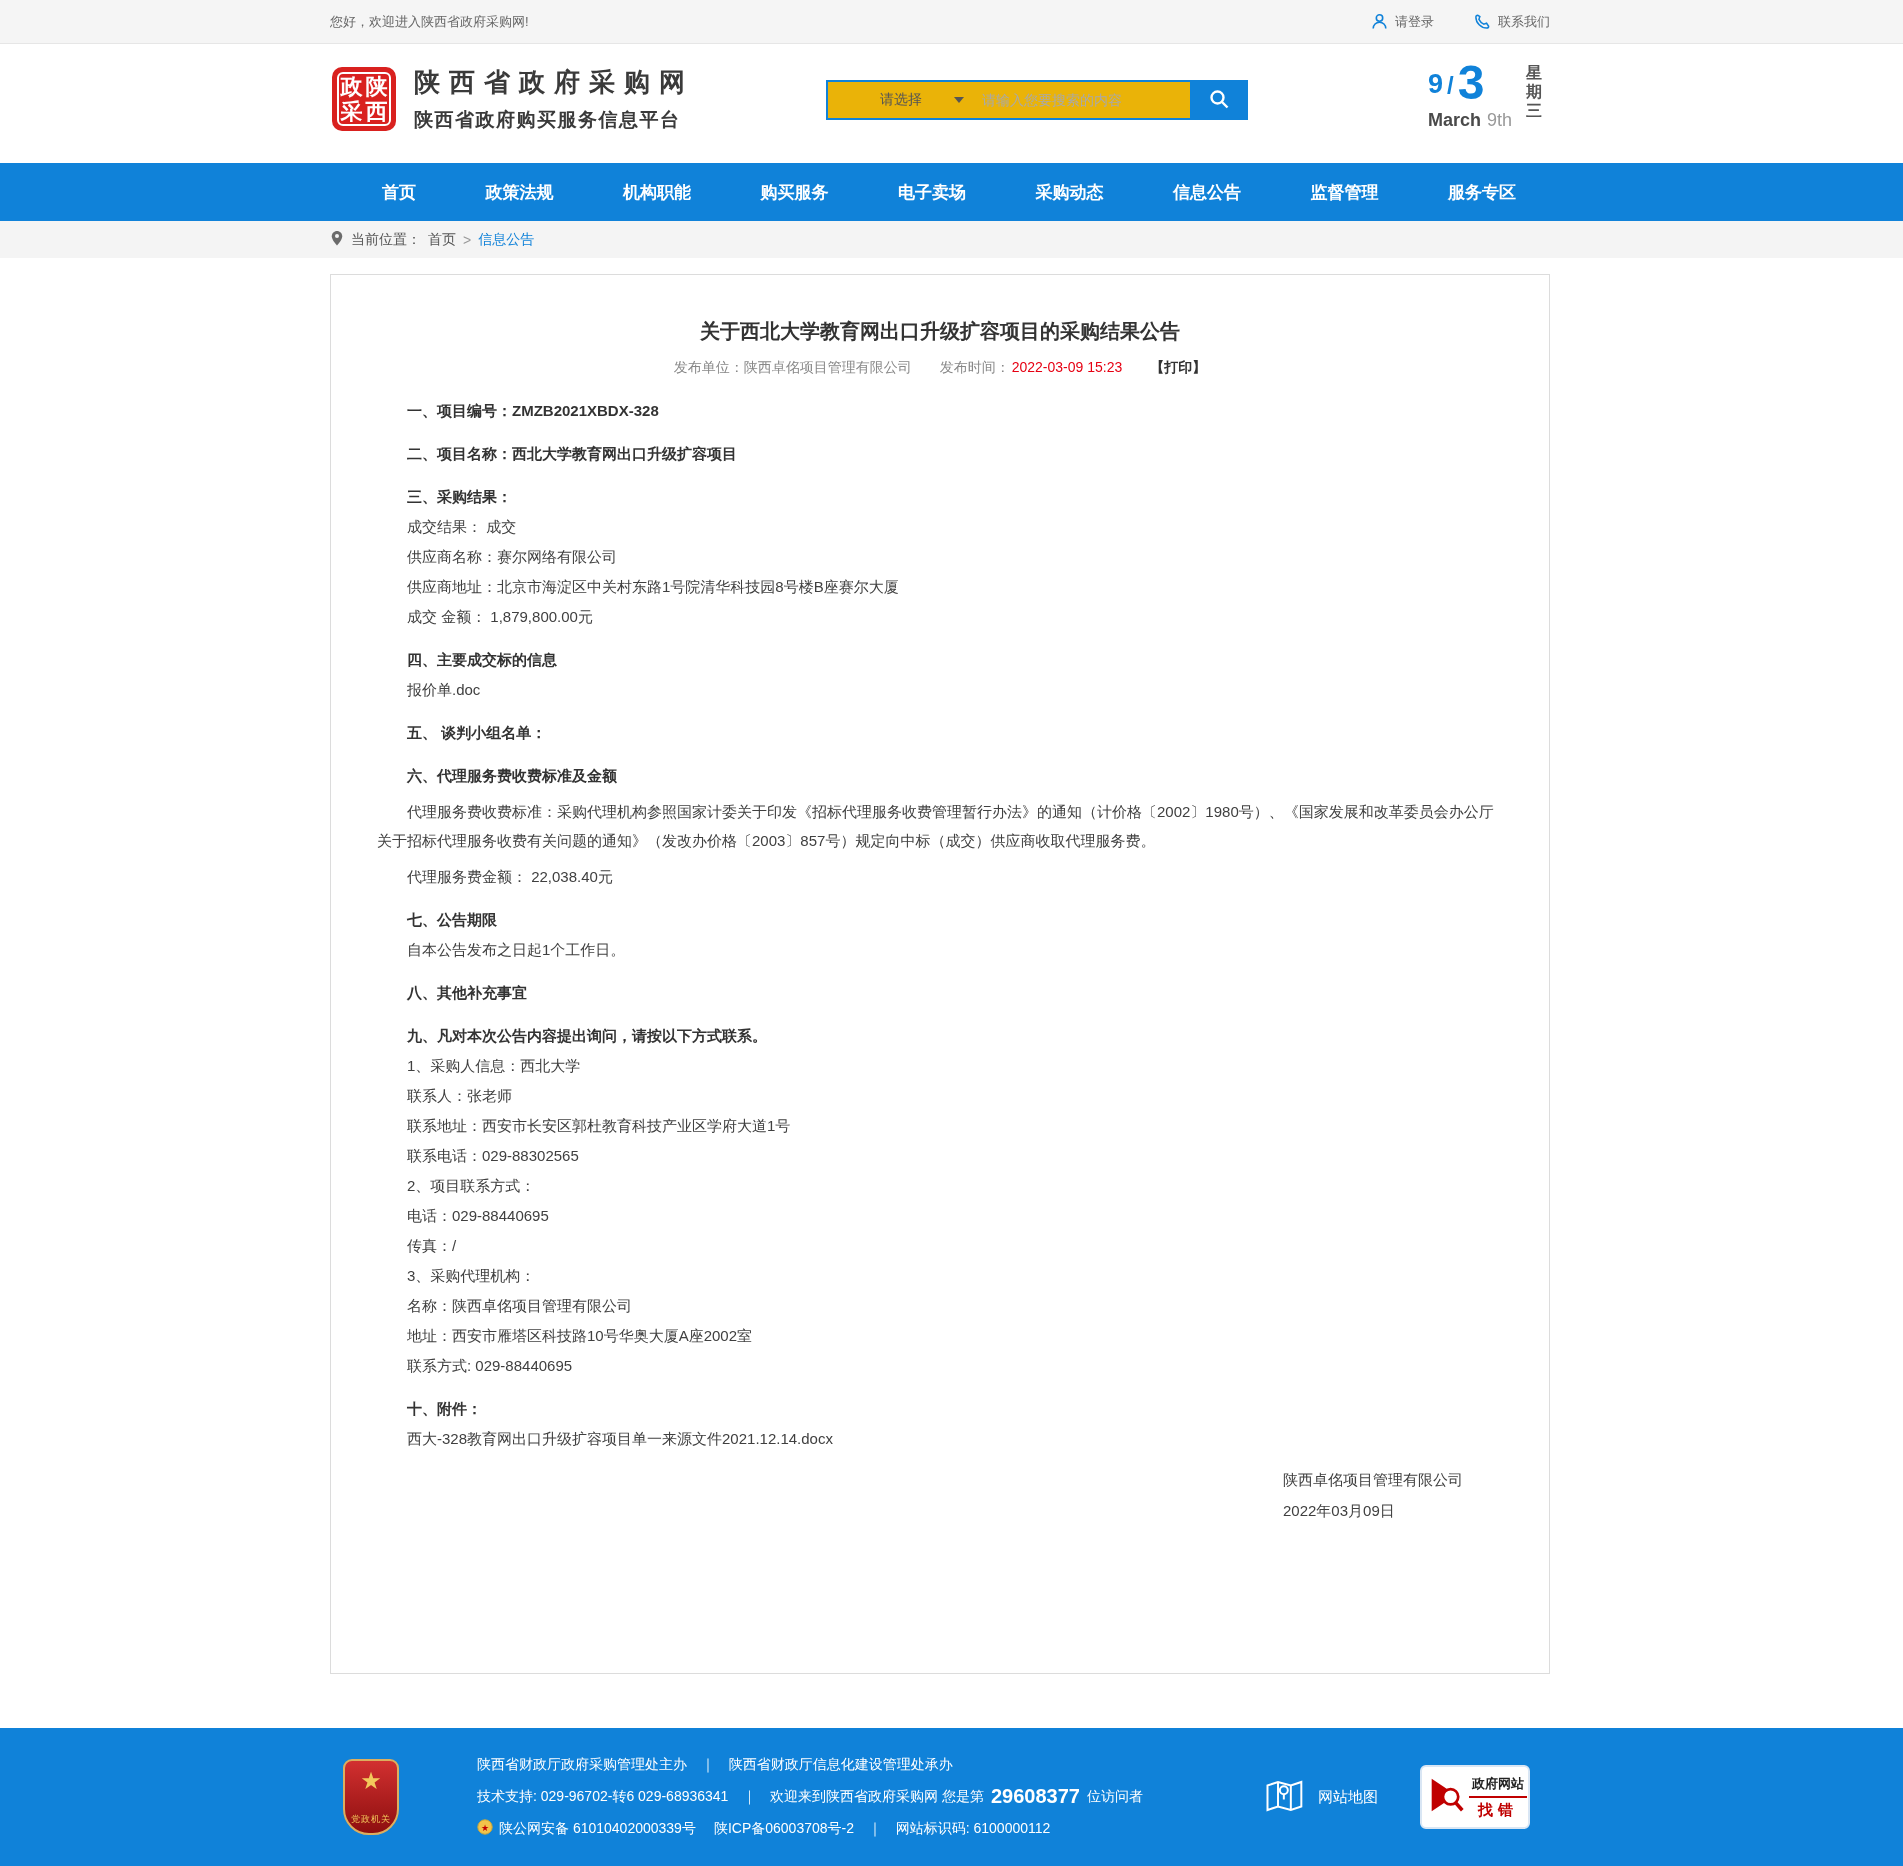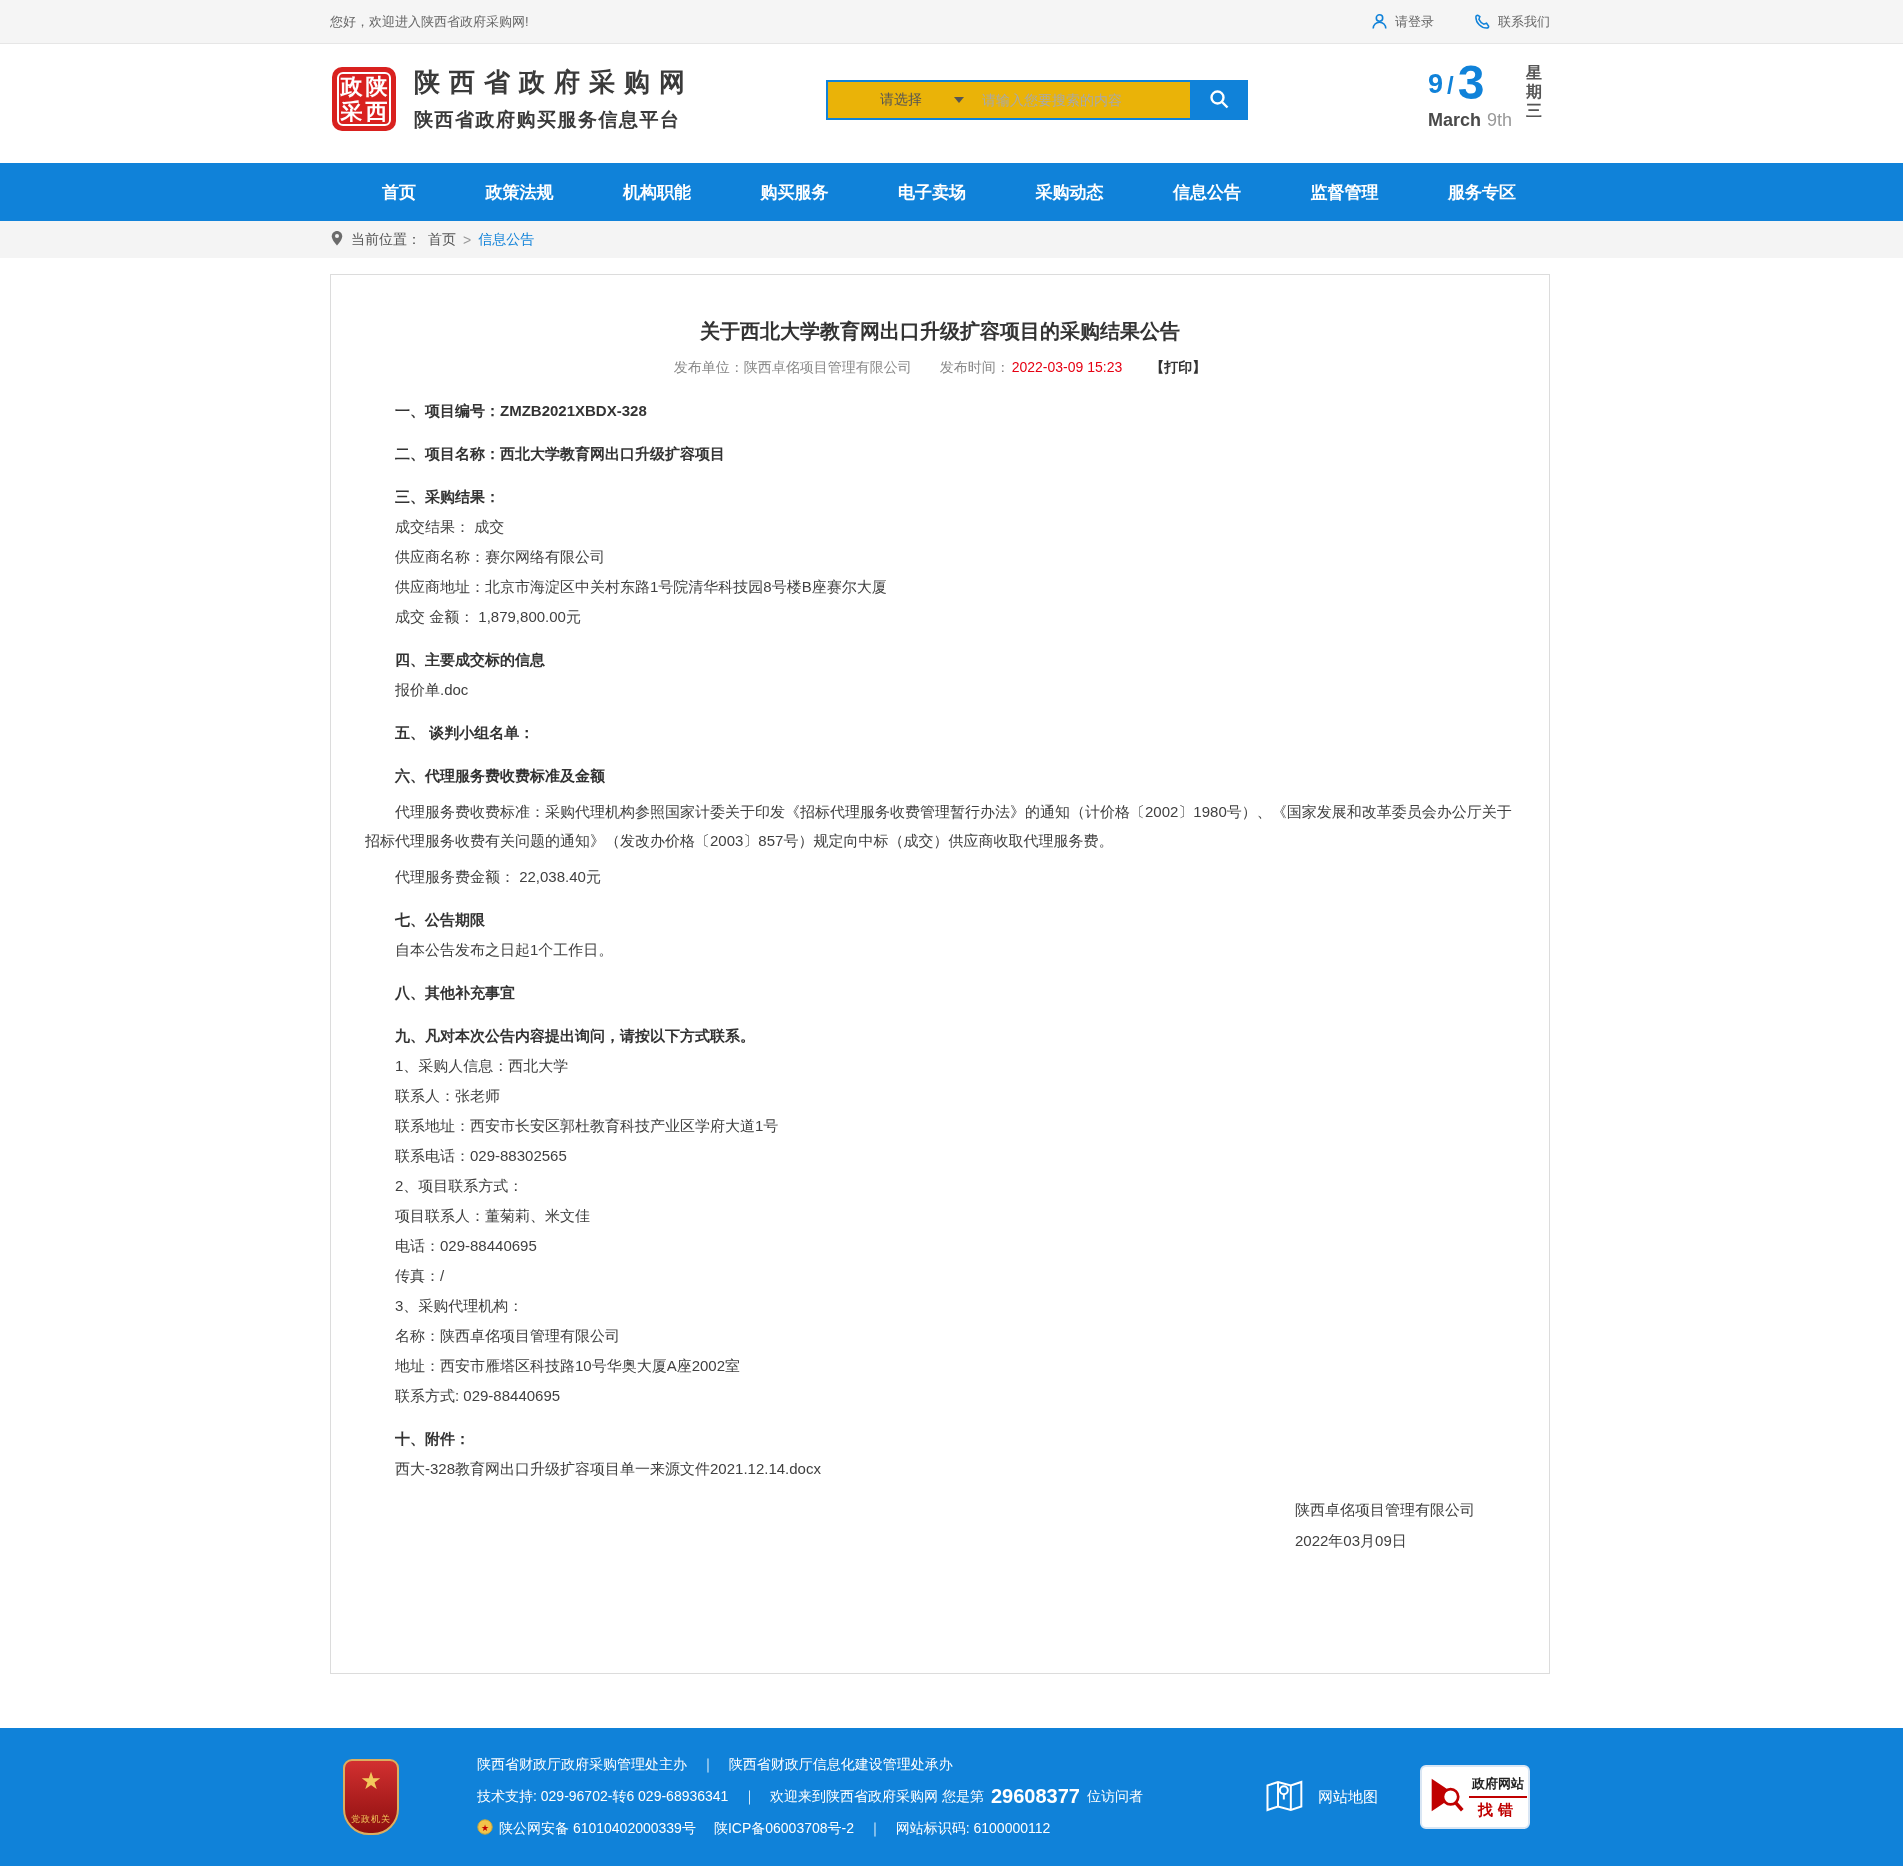--- a/index.html
+++ b/index.html
@@ -41,21 +41,21 @@
   .nav { position:absolute; top:163px; left:0; right:0; height:58px; background:#1082d9; }
   .nav-inner { position:absolute; left:330px; width:1220px; height:100%; display:flex; align-items:center; justify-content:space-between; padding:0 34px 0 52px; }
   .nav-item { color:#fff; font-size:17px; font-weight:bold; text-decoration:none; cursor:pointer; white-space:nowrap; }
   
   .breadcrumb { position:absolute; top:221px; left:0; right:0; height:37px; background:#f4f4f4; }
   .bc-inner { position:absolute; left:330px; width:1220px; height:100%; display:flex; align-items:center; gap:7px; font-size:14px; color:#555; }
   .bc-home { color:#555; cursor:pointer; }
   .bc-sep { color:#999; }
   .bc-current { color:#1082d9; cursor:pointer; }
   
-  .card { position:absolute; top:274px; left:330px; width:1220px; height:1400px; background:#fff; border:1px solid #dcdcdc; padding:42px 34px 0; }
+  .card { position:absolute; top:274px; left:330px; width:1220px; height:1400px; background:#fff; border:1px solid #dcdcdc; padding:42px 46px 0; }
   .art-title { margin:0; text-align:center; font-size:20px; line-height:28px; font-weight:bold; color:#333; }
   .art-meta { margin-top:14px; display:flex; justify-content:center; align-items:center; gap:28px; font-size:14px; color:#888; line-height:17px; }
   .meta-time { color:#e60012; margin-left:2px; }
   .meta-print { color:#333; font-weight:bold; cursor:pointer; }
   #article-body { margin-top:26px; font-size:15px; color:#404040; }
   #article-body p { margin:0; }
   .ln-heading { font-weight:bold; color:#333; margin:26px 0 0 30px !important; line-height:17px; }
   .ln-line { margin:13px 0 0 30px !important; line-height:17px; }
   .ln-paragraph { margin:13px 0 0 0 !important; text-indent:30px; line-height:29px; }
   .ln-attachment { margin:13px 0 0 30px !important; line-height:17px; cursor:pointer; color:#404040; }
@@ -217,21 +217,20 @@
       <p class="ln-line">代理服务费金额：  22,038.40元</p>
       <p class="ln-heading">七、公告期限</p>
       <p class="ln-line">自本公告发布之日起1个工作日。</p>
       <p class="ln-heading">八、其他补充事宜</p>
       <p class="ln-heading">九、凡对本次公告内容提出询问，请按以下方式联系。</p>
       <p class="ln-line">1、采购人信息：西北大学</p>
       <p class="ln-line">联系人：张老师</p>
       <p class="ln-line">联系地址：西安市长安区郭杜教育科技产业区学府大道1号</p>
       <p class="ln-line">联系电话：029-88302565</p>
       <p class="ln-line">2、项目联系方式：</p>
-      <p class="ln-line">项目联系人：董菊莉、米文佳</p>
       <p class="ln-line">电话：029-88440695</p>
       <p class="ln-line">传真：/</p>
       <p class="ln-line">3、采购代理机构：</p>
       <p class="ln-line">名称：陕西卓佲项目管理有限公司</p>
       <p class="ln-line">地址：西安市雁塔区科技路10号华奥大厦A座2002室</p>
       <p class="ln-line">联系方式: 029-88440695</p>
       <p class="ln-heading">十、附件：</p>
       <p class="ln-attachment">西大-328教育网出口升级扩容项目单一来源文件2021.12.14.docx</p>
     </div>
 

